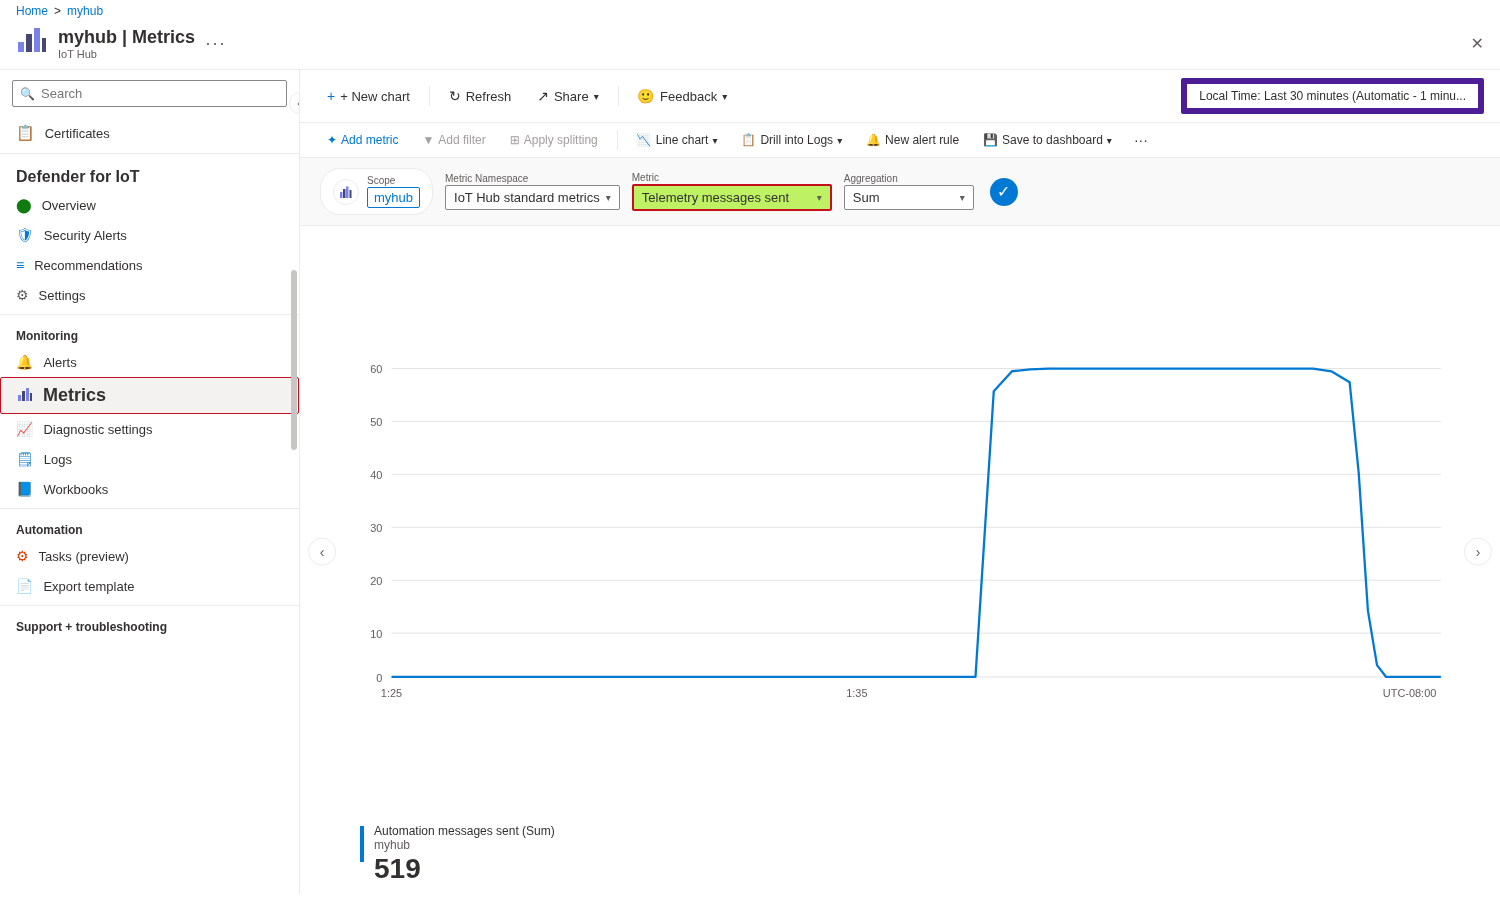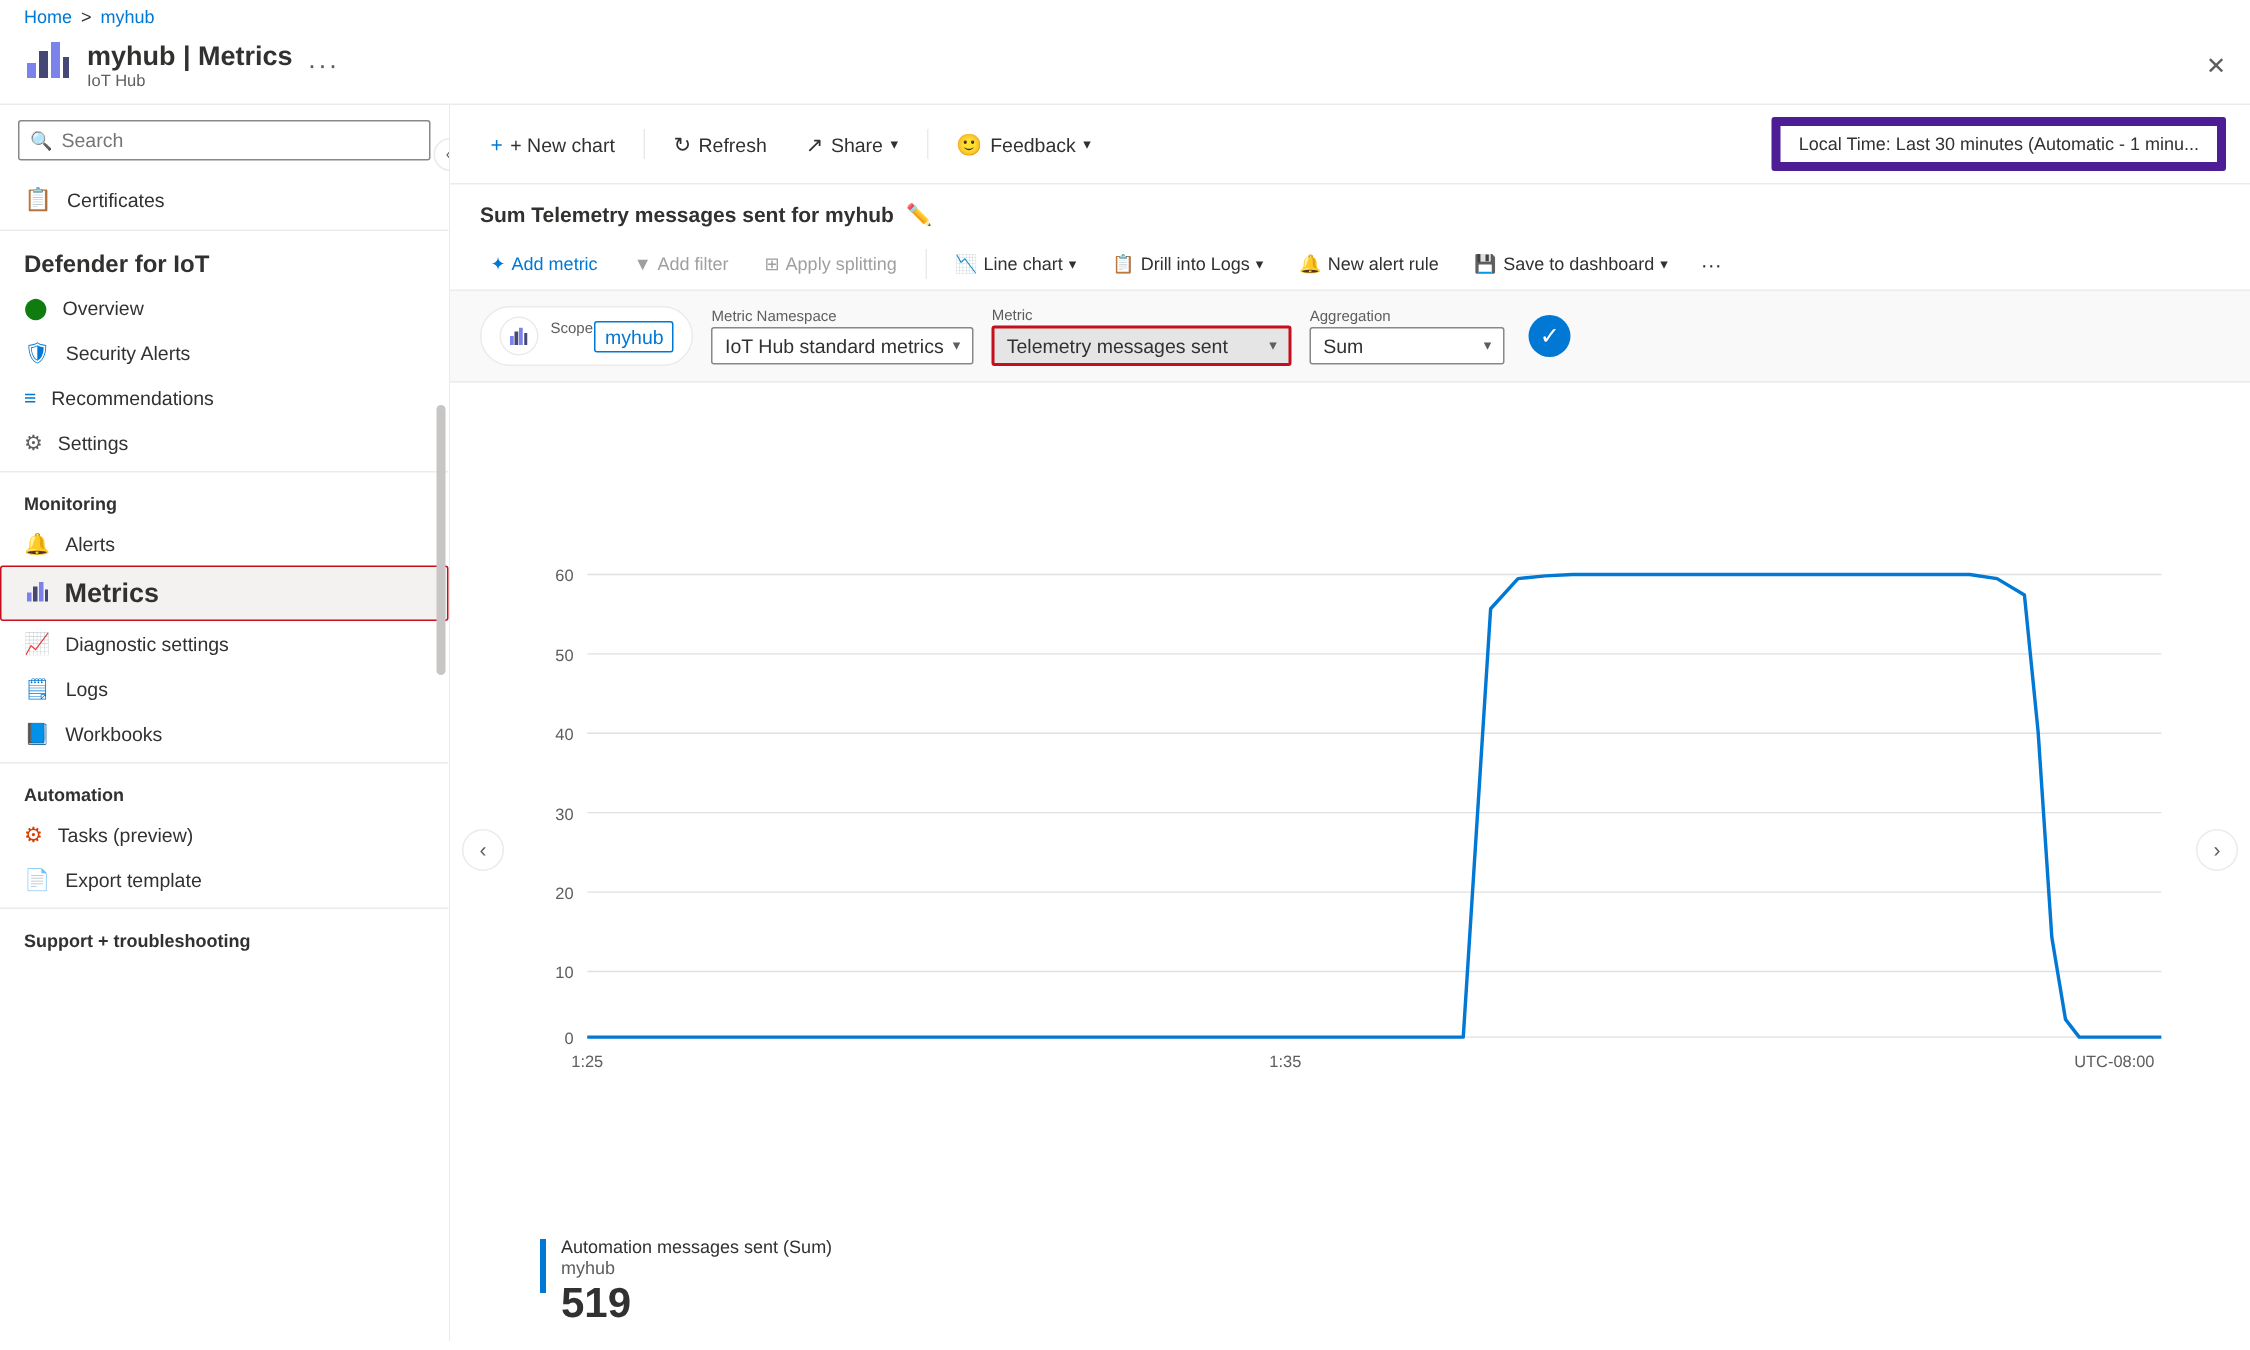--- a/index.html
+++ b/index.html
@@ -159,24 +159,20 @@
         <span style="font-size: 14px;">🙂</span>
         <span>Feedback</span>
         <span style="font-size: 10px;">▾</span>
       </button>
 
       <button style="margin-left: auto; padding: 5px 12px; border: 6px solid #4c1d95; border-radius: 2px; cursor: pointer; font-size: 12px; color: #323130; background: transparent; white-space: nowrap;">Local Time: Last 30 minutes (Automatic - 1 minu...</button>
     </div>
 
     <div style="flex: 1; display: flex; flex-direction: column; overflow: hidden;">
 
-      <div style="padding: 12px 20px 8px; font-size: 14px; font-weight: 600; color: #323130; display: flex; align-items: center; gap: 8px;">
-        <span>Sum Telemetry messages sent for myhub</span>
-        <span style="color: #0078d4; cursor: pointer; font-size: 14px;">✏️</span>
-      </div>
 
       <div style="display: flex; align-items: center; padding: 4px 16px; border-bottom: 1px solid #edebe9; gap: 2px; flex-wrap: wrap;">
 
         <button style="display: flex; align-items: center; gap: 4px; padding: 4px 10px; border: 1px solid transparent; border-radius: 2px; cursor: pointer; font-size: 12px; color: #0078d4; background: transparent;">
           <span>✦</span>
           <span>Add metric</span>
         </button>
 
         <button style="display: flex; align-items: center; gap: 4px; padding: 4px 10px; border: 1px solid transparent; border-radius: 2px; cursor: pointer; font-size: 12px; color: #a19f9d; background: transparent;">
           <span>▼</span>
@@ -220,37 +216,37 @@
 
         <div style="display: flex; align-items: center; gap: 0; border: 1px solid #edebe9; border-radius: 20px; padding: 6px 12px; background: #fff; gap: 8px;">
           <div style="width: 26px; height: 26px; border: 1px solid #edebe9; border-radius: 50%; background: #fff; display: flex; align-items: center; justify-content: center; font-size: 12px;">
             <svg width="14" height="14" viewBox="0 0 14 14">
                 <rect x="1" y="7" width="2.5" height="6" fill="#7b83eb"></rect>
                 <rect x="4" y="4" width="2.5" height="9" fill="#464775"></rect>
                 <rect x="7" y="1.5" width="2.5" height="11.5" fill="#7b83eb"></rect>
                 <rect x="10.5" y="5" width="2" height="8" fill="#464775"></rect>
               </svg>
           </div>
-          <div style="display: flex; flex-direction: row; gap: 1px;">
+          <div style="display: flex; flex-direction: column; gap: 1px;">
             <span style="font-size: 10px; color: #605e5c;">Scope</span>
             <div style="font-size: 13px; color: #0078d4; font-weight: 500; padding: 2px 6px; border: 1.5px solid #0078d4; border-radius: 2px; background: #fff;">myhub</div>
           </div>
         </div>
 
         <div style="display: flex; flex-direction: column; gap: 1px;">
           <span style="font-size: 10px; color: #605e5c;">Metric Namespace</span>
           <div style="display: flex; align-items: center; gap: 6px; font-size: 13px; padding: 4px 8px; border: 1px solid #8a8886; border-radius: 2px; background: #fff; cursor: pointer; min-width: 170px; justify-content: space-between;">
             <span>IoT Hub standard metrics</span>
             <span style="font-size: 10px; color: #605e5c;">▾</span>
           </div>
         </div>
 
         <div style="display: flex; flex-direction: column; gap: 1px;">
           <span style="font-size: 10px; color: #605e5c;">Metric</span>
-          <div style="display: flex; align-items: center; gap: 6px; font-size: 13px; padding: 4px 8px; border: 2px solid #c50f1f; border-radius: 2px; background: #e5e5e5; cursor: pointer; min-width: 200px; justify-content: space-between;">
+          <div style="display: flex; align-items: center; gap: 6px; font-size: 13px; padding: 4px 8px; border: 2px solid #c50f1f; border-radius: 2px; background: #bef264; cursor: pointer; min-width: 200px; justify-content: space-between;">
             <span>Telemetry messages sent</span>
             <span style="font-size: 10px; color: #605e5c;">▾</span>
           </div>
         </div>
 
         <div style="display: flex; flex-direction: column; gap: 1px;">
           <span style="font-size: 10px; color: #605e5c;">Aggregation</span>
           <div style="display: flex; align-items: center; gap: 6px; font-size: 13px; padding: 4px 8px; border: 1px solid #8a8886; border-radius: 2px; background: #fff; cursor: pointer; min-width: 130px; justify-content: space-between;">
             <span>Sum</span>
             <span style="font-size: 10px; color: #605e5c;">▾</span>

